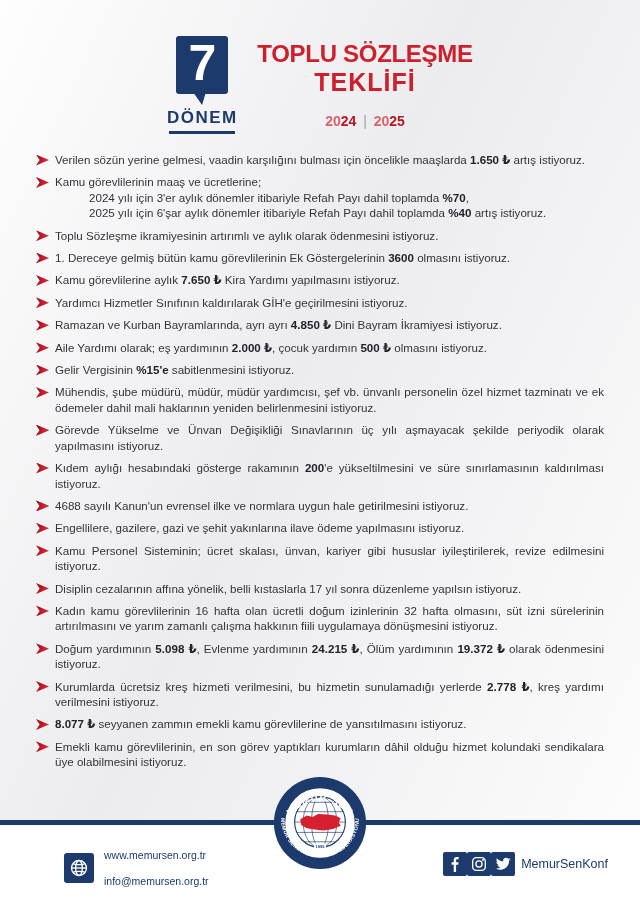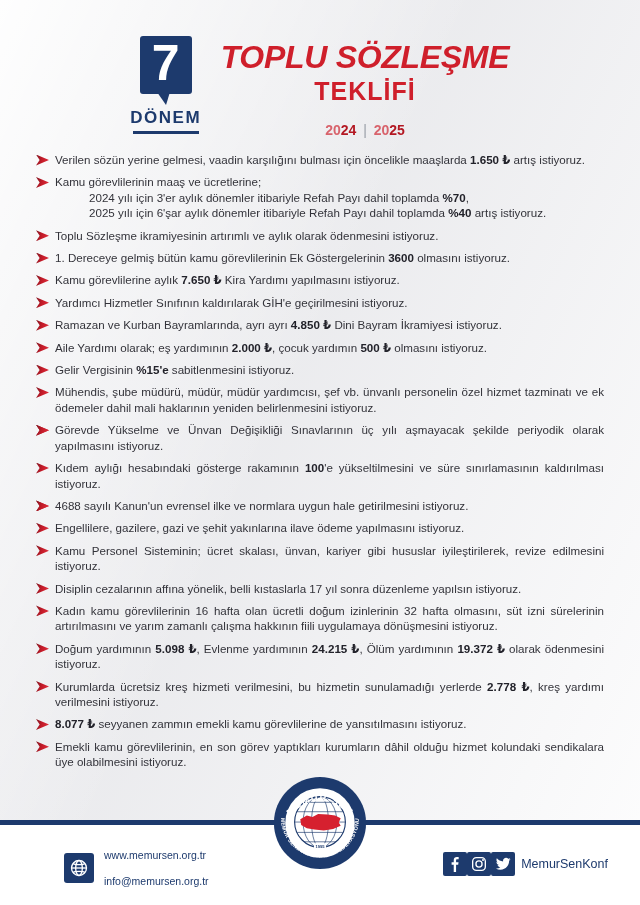--- a/index.html
+++ b/index.html
@@ -38,21 +38,21 @@
     position:absolute;top:56px;left:26px;width:0;height:0;
     border-left:9px solid transparent;border-right:4px solid transparent;
     border-top:13px solid var(--navy);
   }
   .logo7-label{
     margin-top:14px;color:var(--navy);font-weight:700;font-size:17px;letter-spacing:1.5px;
   }
   .logo7-underline{margin-top:3px;width:66px;height:3px;background:var(--navy);}
   .titleblock{text-align:center;padding-top:5px;}
   .title-main{
-    color:var(--red);font-size:32px;font-weight:800;letter-spacing:-.3px;line-height:1.05;font-style:italic;
+    color:var(--red);font-size:24px;font-weight:800;letter-spacing:-.3px;line-height:1.05;
   }
   .title-sub{
     color:var(--red);font-size:25px;font-weight:800;letter-spacing:1px;margin-top:2px;
   }
   .years{margin-top:16px;font-size:14px;font-weight:700;}
   .years .lt{color:#d8636c;font-weight:600;}
   .years .dk{color:#b31722;font-weight:800;}
   .years .sep{color:#9aa0a8;font-weight:400;padding:0 3px;}
   
   .list{
@@ -117,21 +117,21 @@
       <div class="item"><span class="bullet"></span><span>Toplu Sözleşme ikramiyesinin artırımlı ve aylık olarak ödenmesini istiyoruz.</span></div>
       <div class="item"><span class="bullet"></span><span>1. Dereceye gelmiş bütün kamu görevlilerinin Ek Göstergelerinin </span><span class="b">3600</span><span> olmasını istiyoruz.</span></div>
       <div class="item"><span class="bullet"></span><span>Kamu görevlilerine aylık </span><span class="b">7.650 ₺</span><span> Kira Yardımı yapılmasını istiyoruz.</span></div>
       <div class="item"><span class="bullet"></span><span>Yardımcı Hizmetler Sınıfının kaldırılarak GİH'e geçirilmesini istiyoruz.</span></div>
       <div class="item"><span class="bullet"></span><span>Ramazan ve Kurban Bayramlarında, ayrı ayrı </span><span class="b">4.850 ₺</span><span> Dini Bayram İkramiyesi istiyoruz.</span></div>
       <div class="item"><span class="bullet"></span><span>Aile Yardımı olarak; eş yardımının </span><span class="b">2.000 ₺</span><span>, çocuk yardımın </span><span class="b">500 ₺</span><span> olmasını istiyoruz.</span></div>
       <div class="item"><span class="bullet"></span><span>Gelir Vergisinin </span><span class="b">%15'e</span><span> sabitlenmesini istiyoruz.</span></div>
       <div class="item"><span class="bullet"></span><span>Mühendis, şube müdürü, müdür, müdür yardımcısı, şef vb. ünvanlı personelin özel hizmet tazminatı ve ek ödemeler dahil mali haklarının yeniden belirlenmesini istiyoruz.</span></div>
       <div class="item"><span class="bullet"></span></div>
       <div class="item"><span class="bullet"></span><span>Görevde Yükselme ve Ünvan Değişikliği Sınavlarının üç yılı aşmayacak şekilde periyodik olarak yapılmasını istiyoruz.</span></div>
-      <div class="item"><span class="bullet"></span><span>Kıdem aylığı hesabındaki gösterge rakamının </span><span class="b">100</span><span>'e yükseltilmesini ve süre sınırlamasının kaldırılması istiyoruz.</span></div>
+      <div class="item"><span class="bullet"></span><span>Kıdem aylığı hesabındaki gösterge rakamının </span><span class="b">200</span><span>'e yükseltilmesini ve süre sınırlamasının kaldırılması istiyoruz.</span></div>
       <div class="item"><span class="bullet"></span></div>
       <div class="item"><span class="bullet"></span><span>4688 sayılı Kanun'un evrensel ilke ve normlara uygun hale getirilmesini istiyoruz.</span></div>
       <div class="item"><span class="bullet"></span><span>Engellilere, gazilere, gazi ve şehit yakınlarına ilave ödeme yapılmasını istiyoruz.</span></div>
       <div class="item"><span class="bullet"></span><span>Kamu Personel Sisteminin; ücret skalası, ünvan, kariyer gibi hususlar iyileştirilerek, revize edilmesini istiyoruz.</span></div>
       <div class="item"><span class="bullet"></span><span>Disiplin cezalarının affına yönelik, belli kıstaslarla 17 yıl sonra düzenleme yapılsın istiyoruz.</span></div>
       <div class="item"><span class="bullet"></span><span>Kadın kamu görevlilerinin 16 hafta olan ücretli doğum izinlerinin 32 hafta olmasını, süt izni sürelerinin artırılmasını ve yarım zamanlı çalışma hakkının fiili uygulamaya dönüşmesini istiyoruz.</span></div>
       <div class="item"><span class="bullet"></span><span>Doğum yardımının </span><span class="b">5.098 ₺</span><span>, Evlenme yardımının </span><span class="b">24.215 ₺</span><span>, Ölüm yardımının </span><span class="b">19.372 ₺</span><span> olarak ödenmesini istiyoruz.</span></div>
       <div class="item"><span class="bullet"></span><span>Kurumlarda ücretsiz kreş hizmeti verilmesini, bu hizmetin sunulamadığı yerlerde </span><span class="b">2.778 ₺</span><span>,  kreş yardımı verilmesini istiyoruz.</span></div>
       <div class="item"><span class="bullet"></span><span class="b">8.077 ₺</span><span> seyyanen zammın emekli kamu görevlilerine de yansıtılmasını istiyoruz.</span></div>
       <div class="item"><span class="bullet"></span><span>Emekli kamu görevlilerinin, en son görev yaptıkları kurumların dâhil olduğu hizmet kolundaki sendikalara üye olabilmesini istiyoruz.</span></div>

